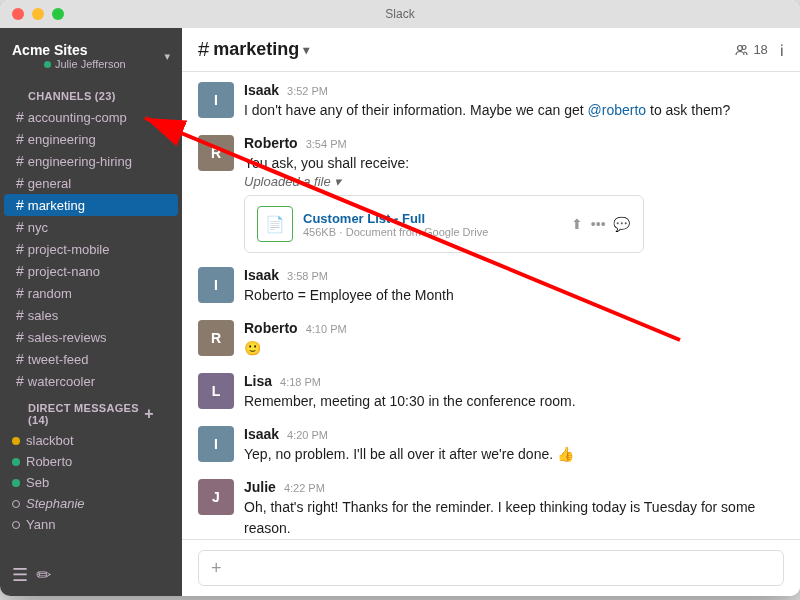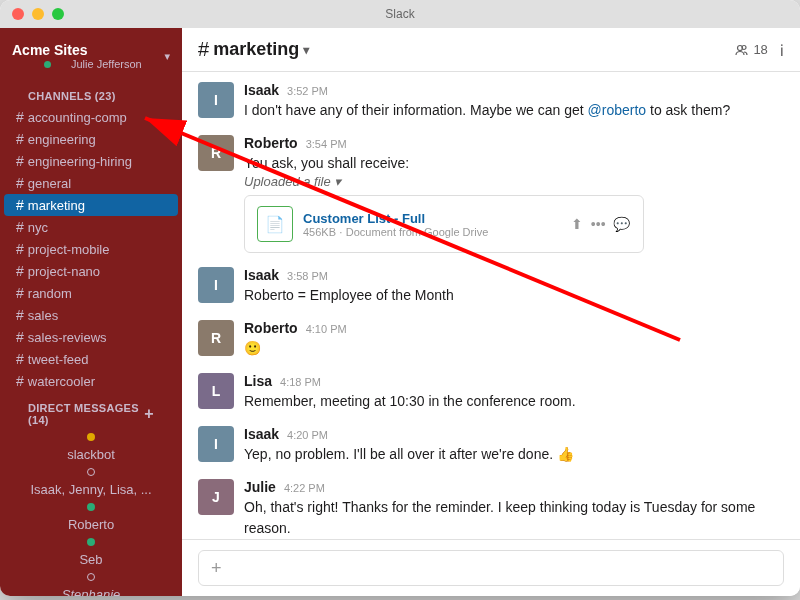--- a/index.html
+++ b/index.html
@@ -52,21 +52,21 @@
     
     .app-body {
       display: flex;
       flex: 1;
       overflow: hidden;
     }
 
     
     .sidebar {
       width: 182px;
-      background: #7f1d1d;
+      background: #404040;
       color: #c9b8ca;
       display: flex;
       flex-direction: column;
       flex-shrink: 0;
       overflow-y: auto;
     }
     .sidebar::-webkit-scrollbar { width: 0; }
 
     .workspace-header {
       padding: 14px 12px 10px;
@@ -77,21 +77,21 @@
     .workspace-name {
       color: #fff;
       font-weight: 700;
       font-size: 14px;
     }
     .workspace-user {
       font-size: 11px;
       color: #c9b8ca;
       display: flex;
       align-items: center;
-      gap: 20px;
+      gap: 4px;
       padding-left: 32px;
     }
     .online-dot {
       width: 7px; height: 7px;
       border-radius: 50%;
       background: #2bac76;
       display: inline-block;
     }
     .chevron-icon { color: #c9b8ca; font-size: 11px; }
 
@@ -125,21 +125,20 @@
     .sidebar-item.active .sidebar-item-hash { color: #fff; }
 
     .dm-item {
       padding: 3px 12px;
       cursor: pointer;
       display: flex;
       align-items: center;
       gap: 6px;
       font-size: 13px;
       color: #c9b8ca;
-      flex-direction: column;
     }
     .dm-dot {
       width: 8px; height: 8px;
       border-radius: 50%;
       flex-shrink: 0;
     }
     .dot-green { background: #2bac76; }
     .dot-yellow { background: #e0a800; }
     .dot-hollow {
       width: 8px; height: 8px;
@@ -385,24 +384,20 @@
       </div>
 
       <div class="sidebar-section-label">
         <span>DIRECT MESSAGES (14)</span>
         <span style="font-size:16px; cursor:pointer;">+</span>
       </div>
 
       <div class="dm-item">
         <span class="dm-dot dot-yellow"></span>
         <span>slackbot</span>
-      </div>
-      <div class="dm-item">
-        <span class="dot-hollow"></span>
-        <span>Isaak, Jenny, Lisa, ...</span>
       </div>
       <div class="dm-item">
         <span class="dm-dot dot-green"></span>
         <span>Roberto</span>
       </div>
       <div class="dm-item">
         <span class="dm-dot dot-green"></span>
         <span>Seb</span>
       </div>
       <div class="dm-item">

